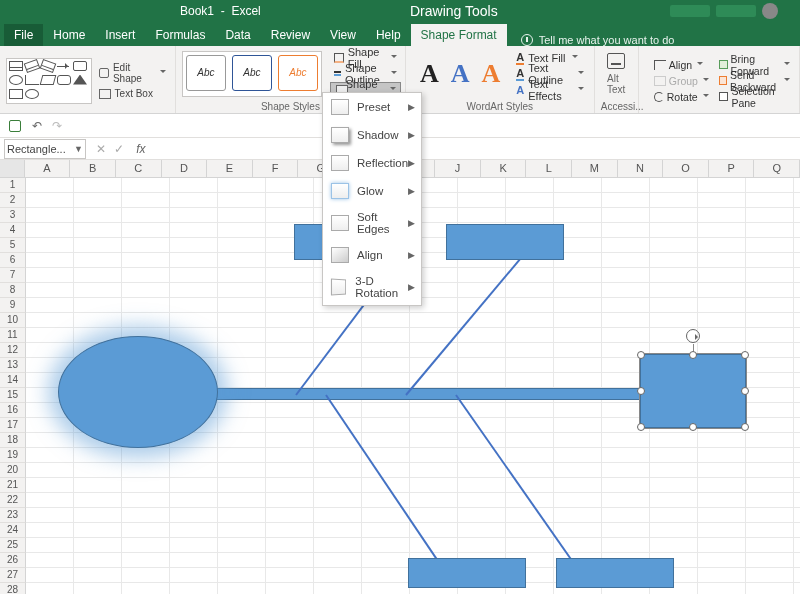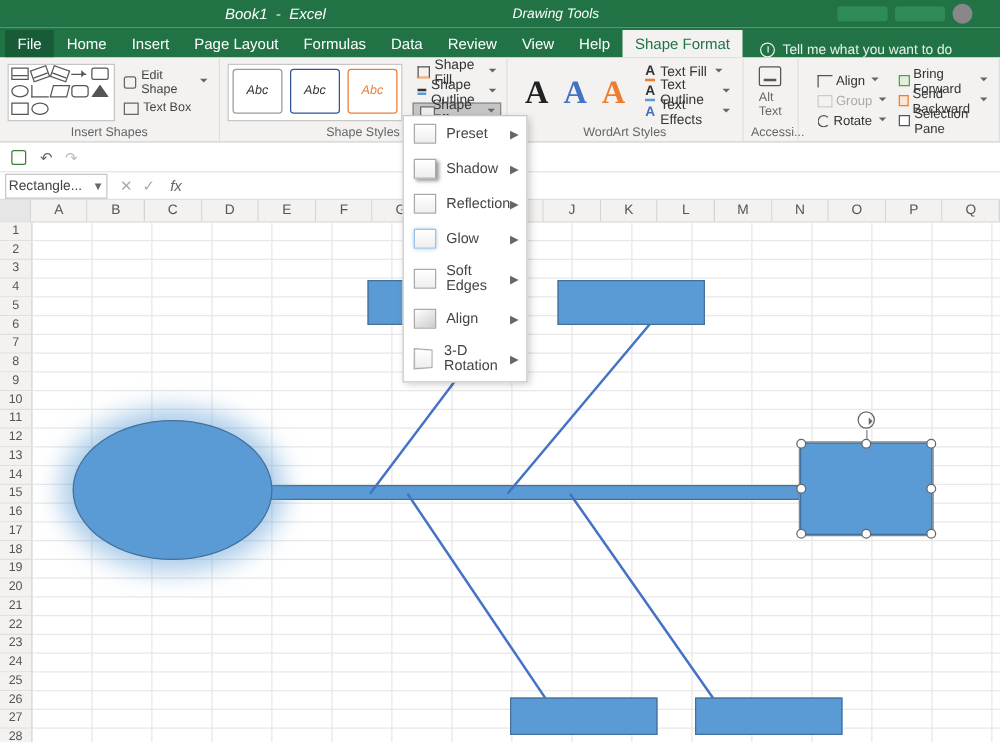--- a/index.html
+++ b/index.html
@@ -1,21 +1,21 @@
 <!DOCTYPE html>
 <html><head>
 <meta charset="utf-8">
 <style>
 * { box-sizing: border-box; margin: 0; padding: 0; font-family: "Segoe UI", Arial, sans-serif; }
 body { background: #fff; width: 800px; height: 594px; overflow: hidden; position: relative; font-size: 11px; color: #444; }
 
 
-.titlebar { background: #217346; height: 22px; display: flex; align-items: center; color: #fff; font-size: 12px; font-style: italic; }
+.titlebar { background: #217346; height: 22px; display: flex; align-items: center; color: #fff; font-size: 12px; }
 .titlebar .title { position: absolute; left: 180px; }
-.titlebar .contextual { position: absolute; left: 410px; font-size: 11px; }
+.titlebar .contextual { position: absolute; left: 410px; font-size: 14px; }
 .titlebar .userarea { position: absolute; right: 10px; width: 120px; height: 16px; display:flex; gap:6px; align-items:center;}
 .titlebar .userarea .blur { width:40px; height:12px; background:#2e8b57; border-radius:2px;}
 .titlebar .userarea .avatar { width:16px; height:16px; background:#888; border-radius:50%;}
 
 
 .ribbontabs { background: #217346; height: 24px; display: flex; align-items: flex-end; color: #fff; font-size: 12px; padding-left: 4px; }
 .ribbontabs .tab { padding: 4px 10px; cursor: pointer; margin-top: 40px; }
 .ribbontabs .tab.file { background: #185c37; }
 .ribbontabs .tab.active { background: #f3f2f1; color: #217346; }
 .ribbontabs .tell { display: flex; align-items: center; gap: 6px; padding-left: 14px; font-size: 11px; color: #e8f3ed; }
@@ -139,21 +139,20 @@
     <div class="blur"></div>
       <div class="blur"></div>
       <div class="avatar"></div>
   </div>
 </div>
 
 <div class="ribbontabs">
   <div class="tab file">File</div>
   <div class="tab">Home</div>
   <div class="tab">Insert</div>
-  <div class="tab">Page Layout</div>
   <div class="tab">Formulas</div>
   <div class="tab">Data</div>
   <div class="tab">Review</div>
   <div class="tab">View</div>
   <div class="tab">Help</div>
   <div class="tab active">Shape Format</div>
   <div class="tell">
     <span class="bulb"></span>
     <span>Tell me what you want to do</span>
   </div>
@@ -182,21 +181,20 @@
             <span class="mini-ico" style="border-radius:2px"></span>
             <span>Edit Shape</span>
             <span class="tri"></span>
           </div>
         <div class="side-btn">
             <span class="mini-ico"></span>
             <span>Text Box</span>
           </div>
       </div>
     </div>
-    <div class="label">Insert Shapes</div>
   </div>
 
   <div class="group" style="width:230px;">
     <div class="body">
       <div class="ssgallery">
         <div class="ssample">Abc</div>
         <div class="ssample blue">Abc</div>
         <div class="ssample orange">Abc</div>
       </div>
       <div style="width:6px"></div>

